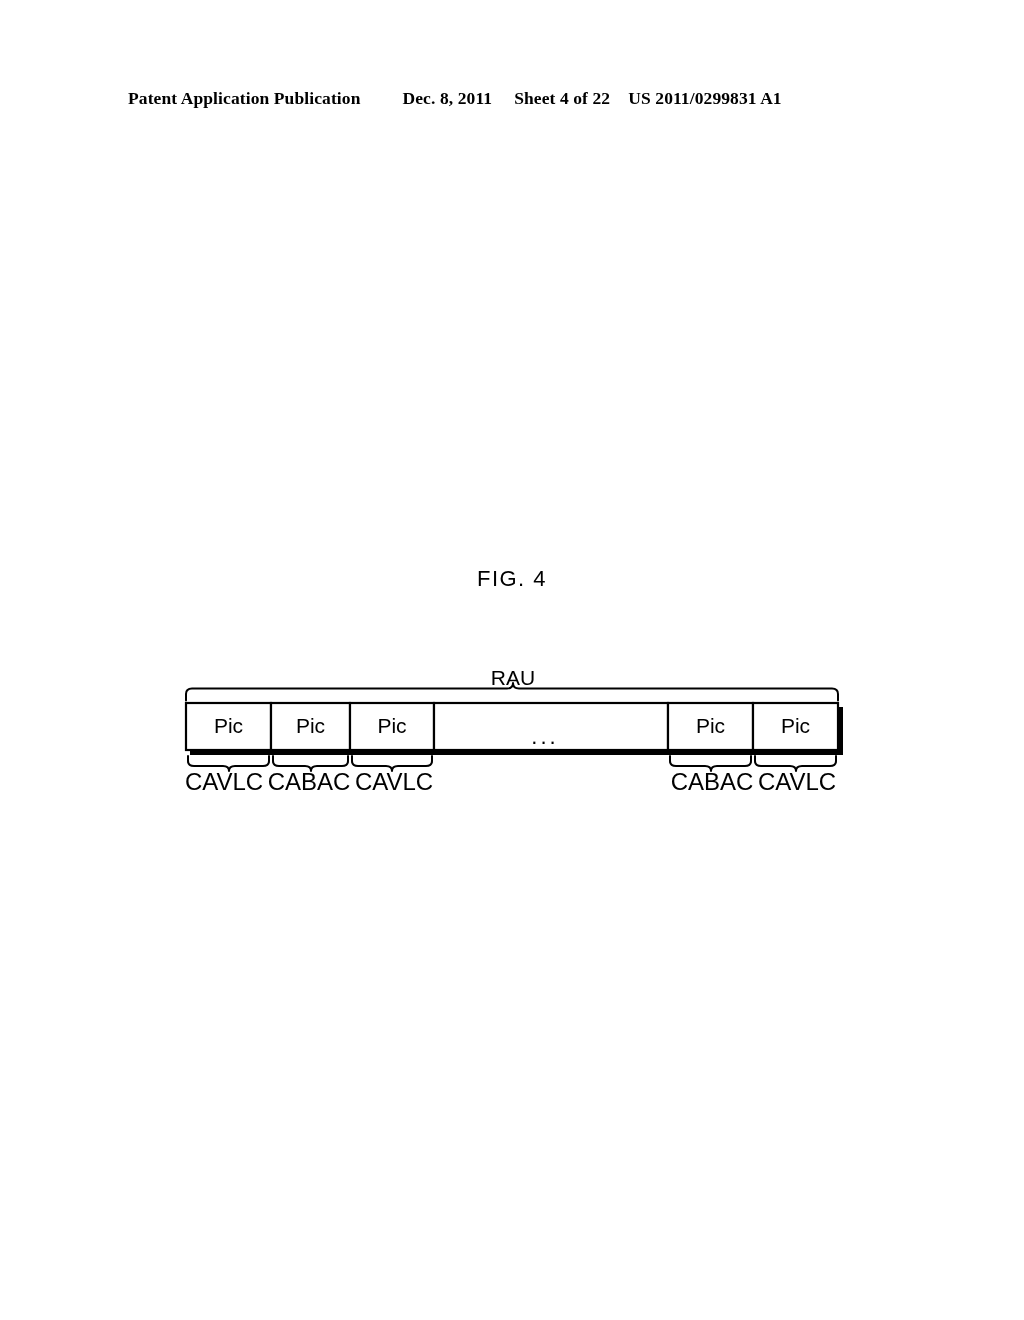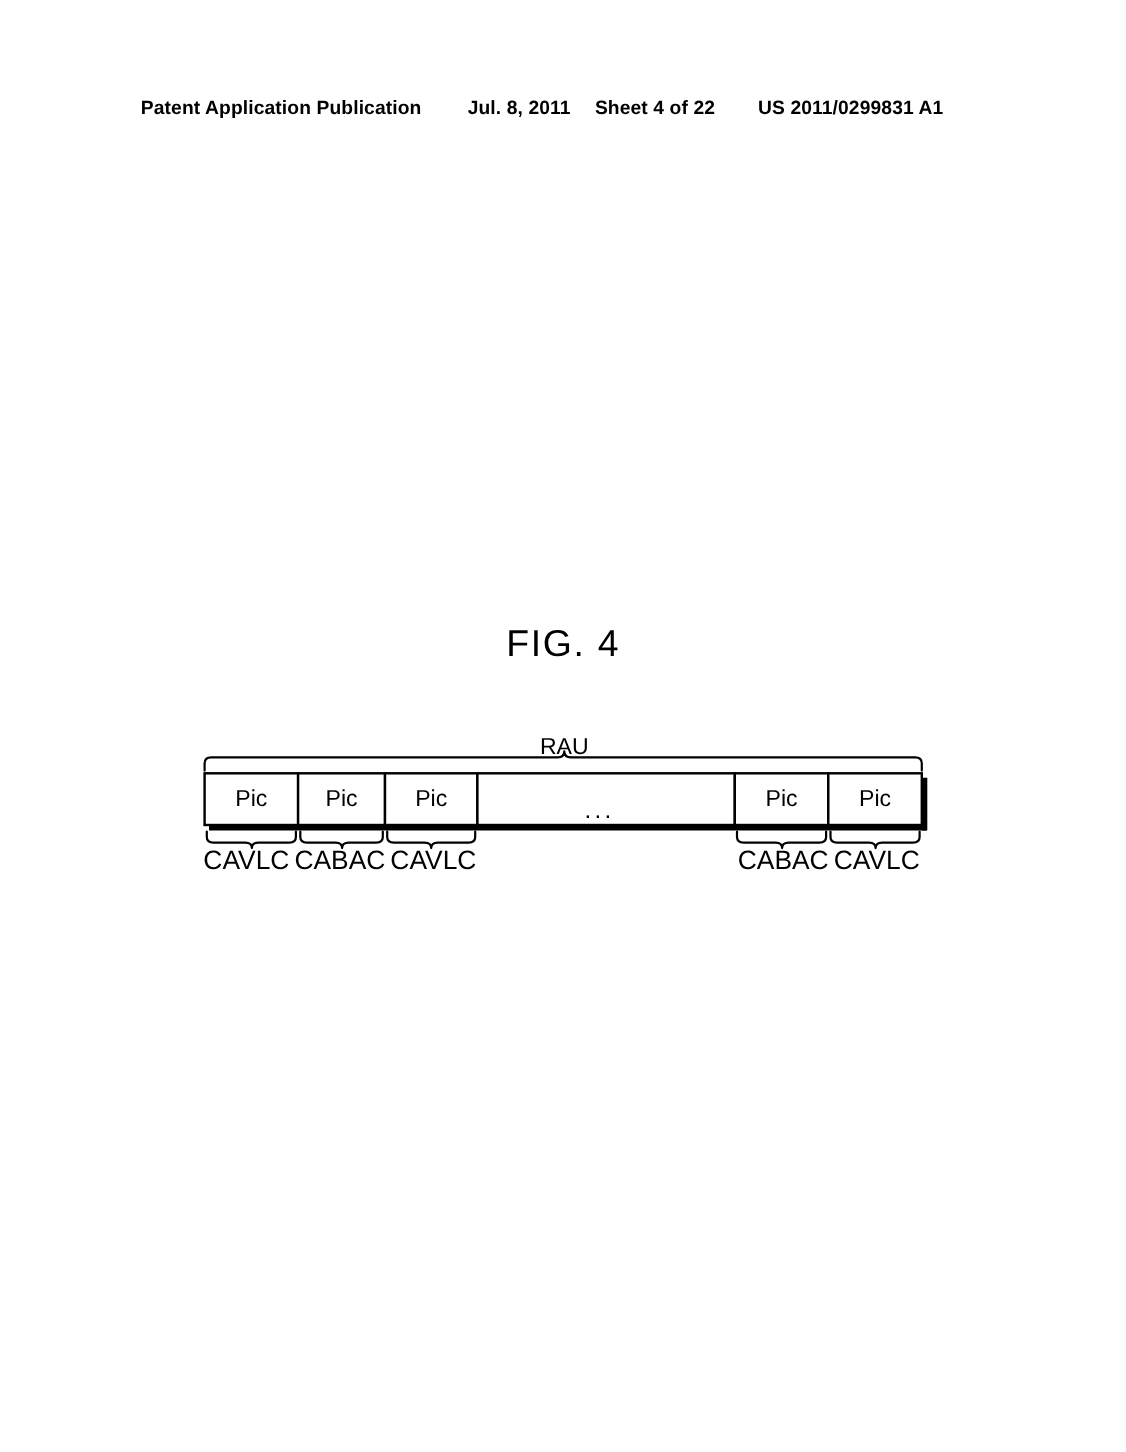--- a/index.html
+++ b/index.html
@@ -18,39 +18,39 @@
 
   
   .patent-header {
     position: absolute;
     top: 88px;
     left: 128px;
     width: 768px;
     height: 26px;
     display: flex;
     align-items: baseline;
-    font-family: Liberation Sans, sans-serif;
+    font-family: Liberation Serif, serif;
     font-weight: bold;
     font-size: 17.5px;
     letter-spacing: 0.1px;
     white-space: nowrap;
   }
   .hdr-pub      { flex: 0 0 auto; }
   .hdr-date     { flex: 0 0 auto; margin-left: 42px; }
   .hdr-sheet    { flex: 0 0 auto; margin-left: 22px; }
-  .hdr-patno    { flex: 0 0 auto; margin-left: 39px; }
+  .hdr-patno    { flex: 0 0 auto; margin-left: 18px; }
 
   
   .fig-title {
     position: absolute;
     top: 566px;
     left: 0;
     width: 1024px;
     text-align: center;
-    font-size: 34px;
+    font-size: 22px;
     font-weight: 400;
     letter-spacing: 1.5px;
   }
 
   
   #diagram {
     position: absolute;
     left: 0;
     top: 650px;
     width: 824px;
@@ -97,21 +97,21 @@
   }
   .bar-shadow {
     fill: #000000;
   }
 </style>
 </head>
 <body>
 
 <div class="patent-header">
   <span class="hdr-pub">Patent Application Publication</span>
-  <span class="hdr-date">Jul. 8, 2011</span>
+  <span class="hdr-date">Dec. 8, 2011</span>
   <span class="hdr-sheet">Sheet 4 of 22</span>
   <span class="hdr-patno">US 2011/0299831 A1</span>
 </div>
 
 <div class="fig-title">FIG. 4</div>
 
 <div id="diagram">
   <svg viewBox="0 0 1024 170" xmlns="http://www.w3.org/2000/svg">
 
     <text class="svg-label" x="513" y="35" text-anchor="middle">RAU</text>

